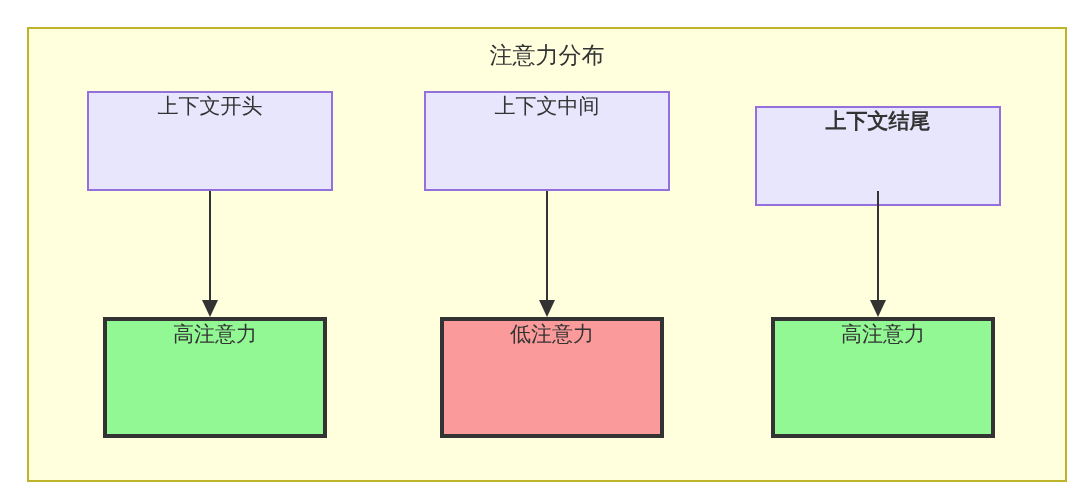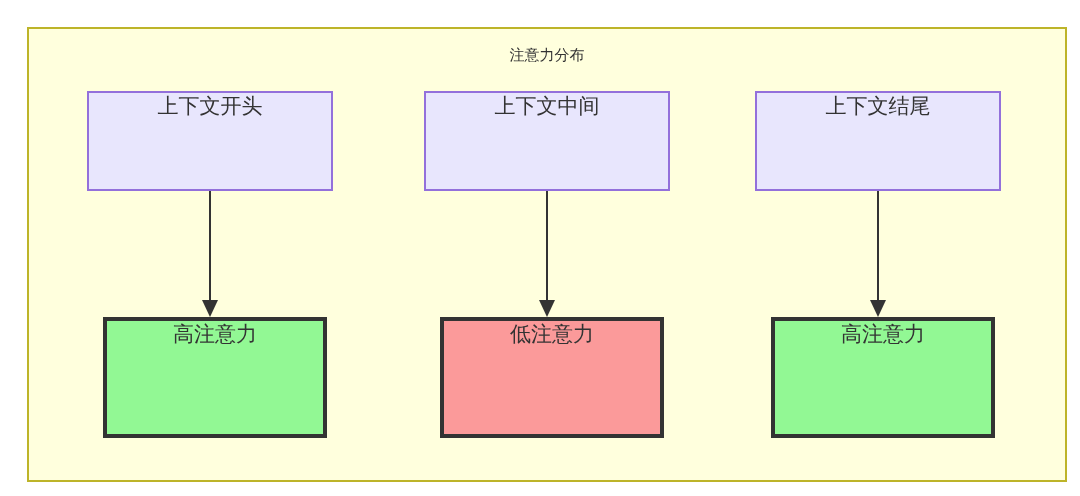--- a/index.html
+++ b/index.html
@@ -32,21 +32,21 @@
     background: #ffffdd;
     border: 2px solid #bdb429;
   }
 
   .cluster-title {
     position: absolute;
     left: 0;
     top: 13px;
     width: 100%;
     text-align: center;
-    font-size: 15px;
+    font-size: 23px;
     color: #333333;
     line-height: 26px;
     white-space: nowrap;
   }
 
   
   .node {
     position: absolute;
     box-sizing: border-box;
     display: flex;
@@ -75,21 +75,21 @@
     background: #92f894;
   }
 
   .node-attn-low {
     background: #fb9a9a;
   }
 
   
   #node-ctx-start  { left: 87px;  top: 91px; }
   #node-ctx-mid    { left: 424px; top: 91px; }
-  #node-ctx-end    { left: 755px; top: 91px; }
+  #node-ctx-end    { left: 755px; top: 106px; font-weight: bold; }
 
   
   #node-attn-start { left: 103px; top: 317px; }
   #node-attn-mid   { left: 440px; top: 317px; }
   #node-attn-end   { left: 771px; top: 317px; }
 
   
   #edges {
     position: absolute;
     left: 0;

